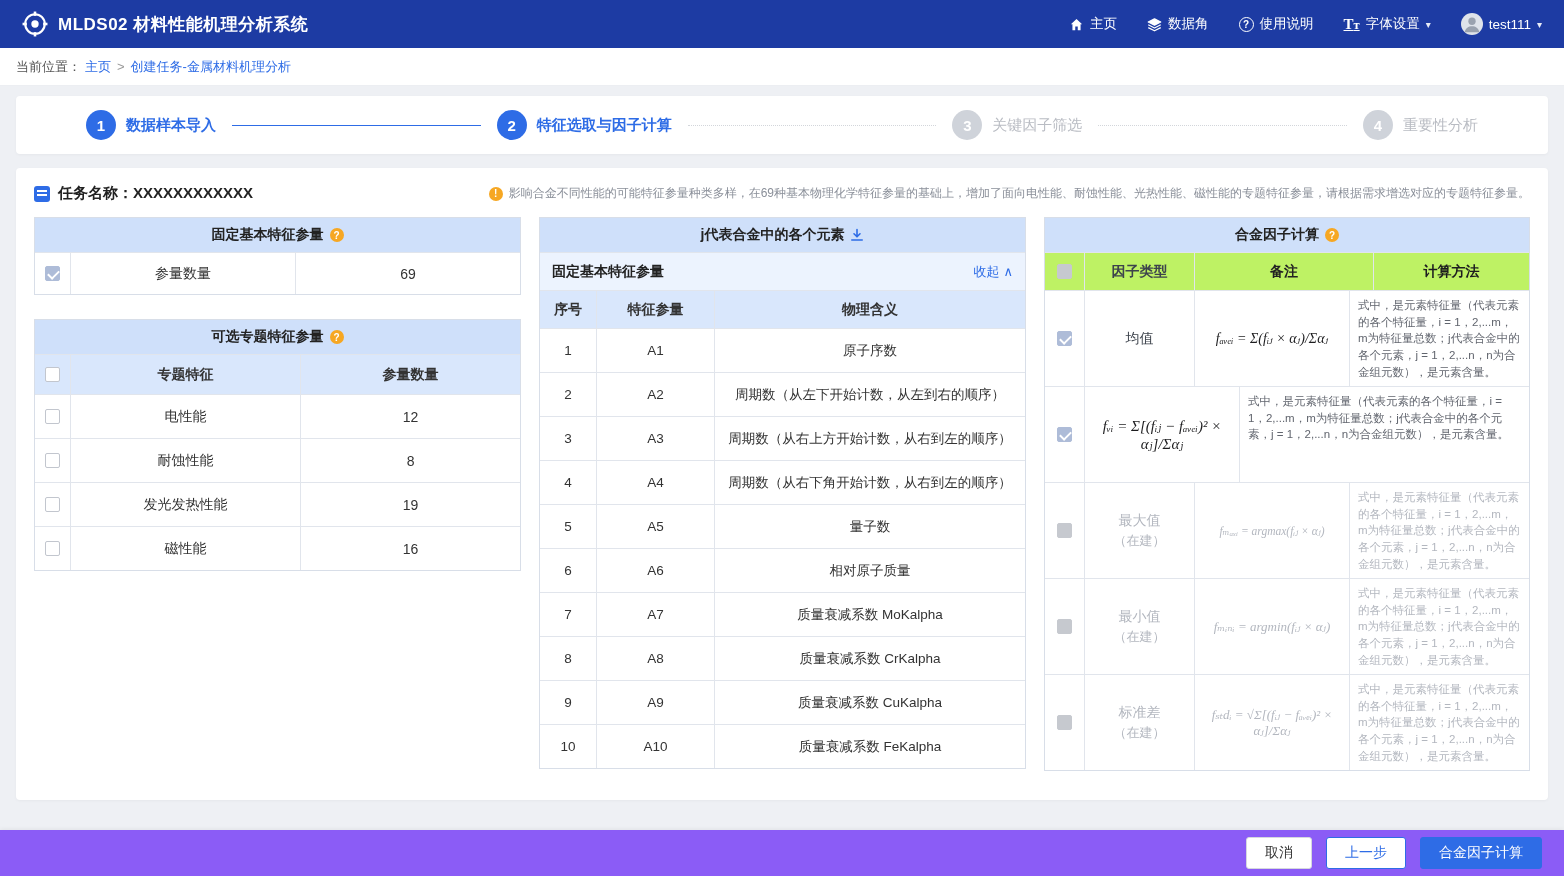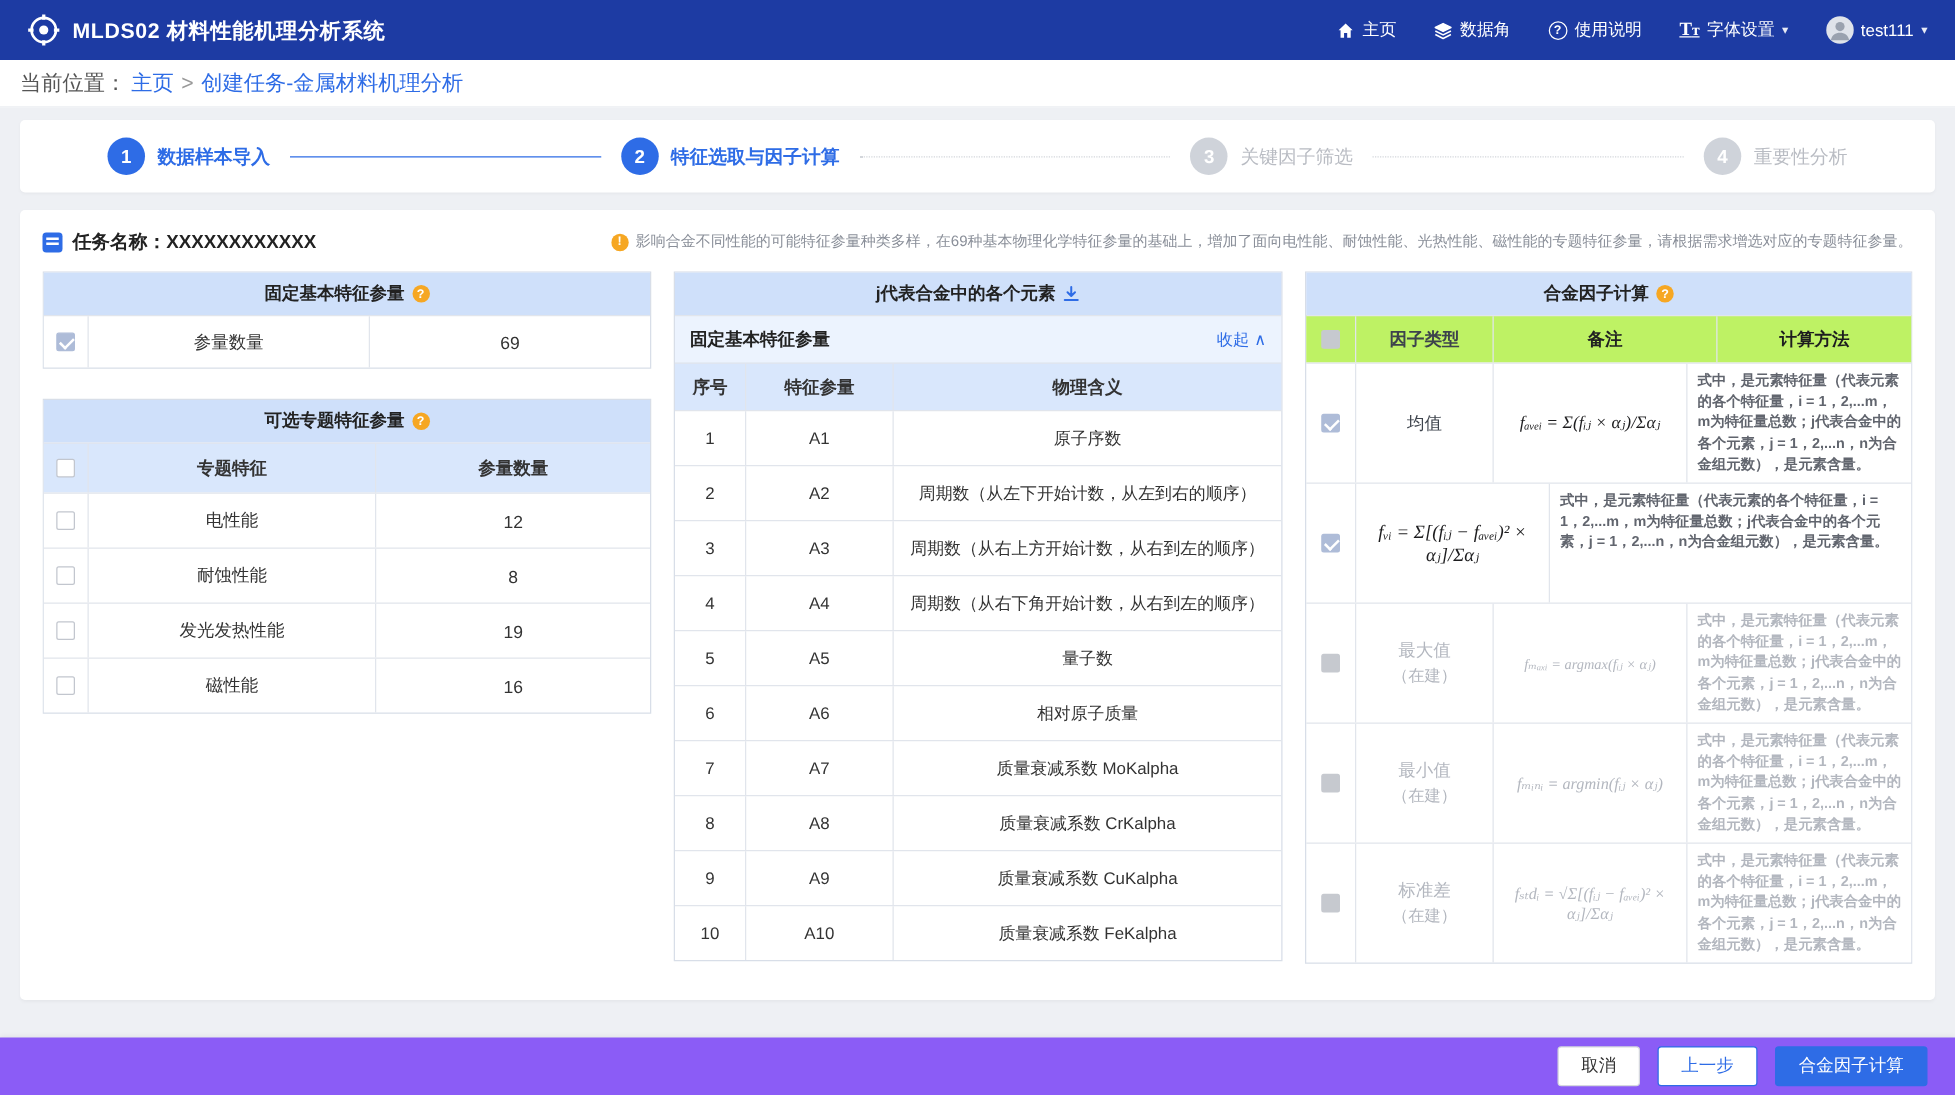--- a/index.html
+++ b/index.html
@@ -15,21 +15,21 @@
   .logo-text { font-size:17px; font-weight:bold; letter-spacing:.5px; }
   .nav-right { display:flex; align-items:center; gap:30px; }
   .nav-item { display:flex; align-items:center; gap:6px; font-size:13.5px; color:#fff; text-decoration:none; }
   .nav-ico { display:flex; align-items:center; }
   .circle-q { width:15px; height:15px; border:1.4px solid #fff; border-radius:50%; font-size:10px; font-weight:bold; display:flex; align-items:center; justify-content:center; }
   .font-ico { font-family:"Liberation Serif",serif; font-weight:bold; font-size:15px; line-height:1;text-decoration:underline; }
   .caret { font-size:10px; opacity:.9; }
   .avatar { width:22px; height:22px; border-radius:50%; background:#dfe3ea; display:flex; align-items:center; justify-content:center; overflow:hidden; }
 
   
-  .breadcrumb { height:38px; background:#fff; display:flex; align-items:center; padding:1px 16px; font-size:17px; border-bottom:1px solid #eceef2; }
+  .breadcrumb { height:38px; background:#fff; display:flex; align-items:center; padding:1px 16px; font-size:13px; border-bottom:1px solid #eceef2; }
   .crumb-prefix { color:#555; }
   .crumb-link, .crumb-current { color:var(--accent,#2e6ce6); text-decoration:none; }
   .crumb-sep { color:#999; margin:0 6px; }
   .crumb-link { margin-left:4px; }
 
   
   .steps-card { margin:10px 16px 0; height:58px; background:#fff; border-radius:4px; display:flex; align-items:center; padding:0 70px; box-shadow:0 1px 3px rgba(0,0,0,.04); }
   .step { display:flex; align-items:center; gap:10px; white-space:nowrap; }
   .step-num { width:30px; height:30px; border-radius:50%; background:#cfd3da; color:#fff; font-size:15px; font-weight:bold; display:flex; align-items:center; justify-content:center; }
   .step-label { font-size:15px; color:#b9bcc3; }
@@ -87,21 +87,21 @@
   .ref-tbl .c-param { width:118px; flex:0 0 auto; }
   .ref-tbl .c-meaning { flex:1; }
   .dl-ico { display:inline-flex; align-items:center; }
 
   
   .factor-tbl .head-row { height:38px; background:#bef264; }
   .factor-tbl .frow { height:96px; }
   .factor-tbl .c-check { width:40px; flex:0 0 auto; }
   .factor-tbl .c-type { width:110px; flex:0 0 auto; flex-direction:column; font-size:14px; color:#3d434c; }
   .factor-tbl .c-formula { width:155px; flex:0 0 auto; font-family:"Liberation Serif","DejaVu Serif","DejaVu Sans",serif; font-style:italic; color:#1d1d1f; }
-  .factor-tbl .c-note { flex:1; font-size:11.5px; line-height:1.45; color:#61656e; text-align:left; align-items:flex-start; padding:6px 8px;font-weight:bold; }
+  .factor-tbl .c-note { flex:1; font-size:11.5px; line-height:1.45; color:#61656e; text-align:left; align-items:flex-start; padding:6px 8px; }
   .frow:nth-child(2) .c-formula { font-size:15px; }
   .frow:nth-child(3) .c-formula { font-size:11.5px; }
   .frow:nth-child(4) .c-formula, .frow:nth-child(5) .c-formula { font-size:13px; }
   .frow:nth-child(6) .c-formula { font-size:10px; }
   .frow.dim .c-type, .frow.dim .c-formula, .frow.dim .c-note { color:#b3b7bf; }
   .type-tag { font-size:13px; margin-top:2px; }
 
   
   .footer-bar { position:absolute; left:0; right:0; bottom:0; height:46px; background:#8b5cf6; display:flex; align-items:center; justify-content:flex-end; gap:14px; padding-right:22px; box-shadow:0 -1px 4px rgba(0,0,0,.06); }
   .btn { height:32px; padding:0 18px; border-radius:3px; font-size:14px; background:#fff; border:1px solid #d5d8de; color:#333; display:flex; align-items:center; }

